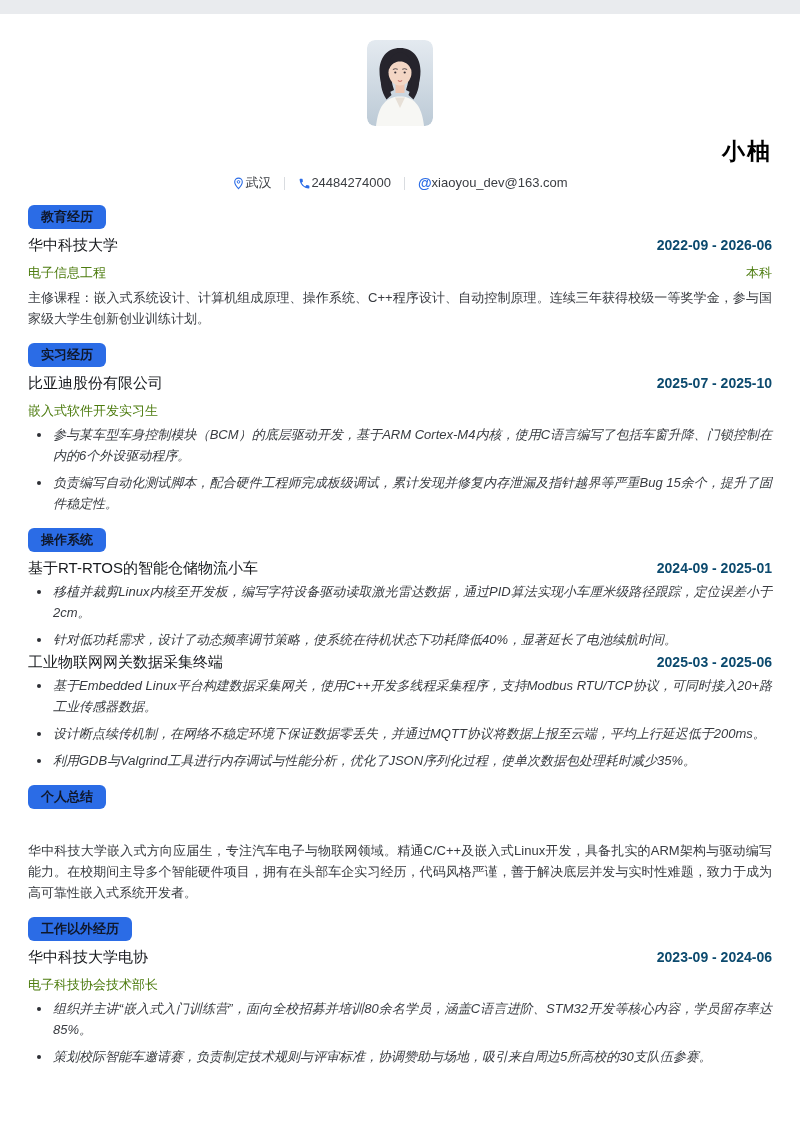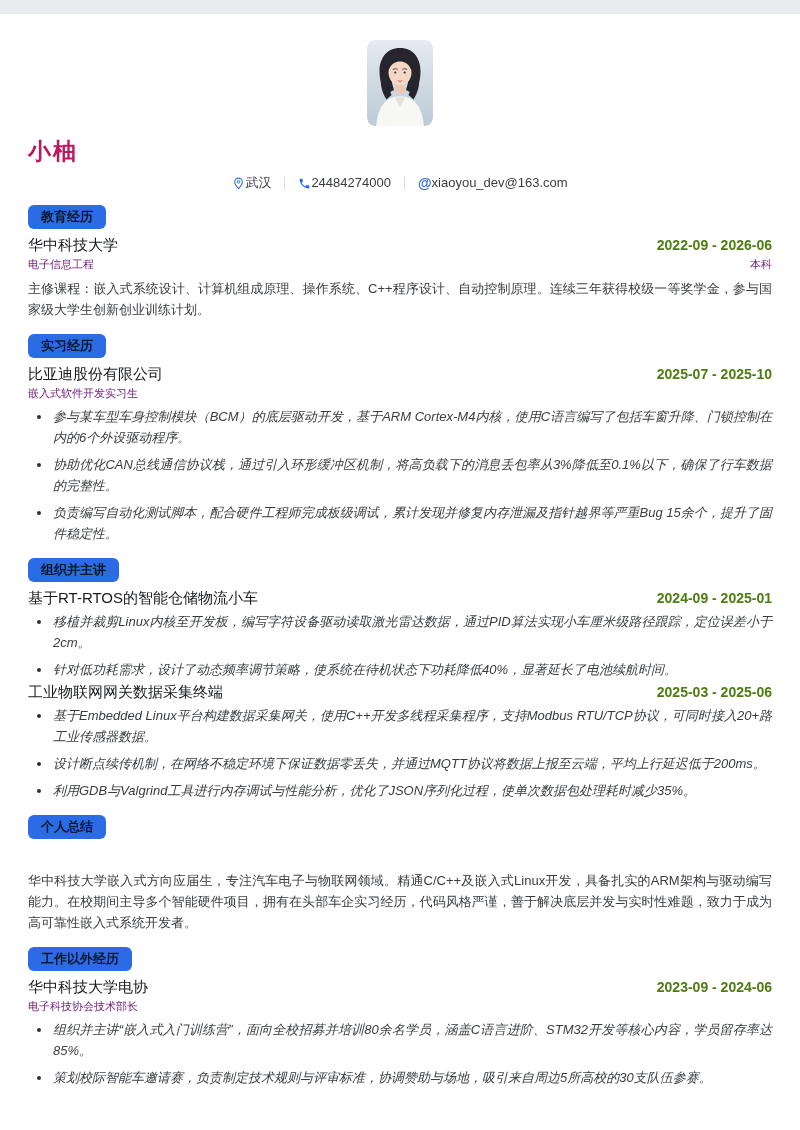--- a/index.html
+++ b/index.html
@@ -11,45 +11,45 @@
     font-family:"Liberation Sans","DejaVu Sans",sans-serif;
     color:#383b40;
   }
   .topbar { height:14px; background:#e9ebee; }
   .page { padding:0 28px 40px; background:#fff; }
 
   
   .photo-wrap { display:flex; justify-content:center; margin-top:26px; }
   .photo { width:66px; height:86px; border-radius:8px; display:block; }
   .name {
-    margin:12px 0 0; text-align:left;
+    margin:12px 0 0; text-align:right;
     font-size:23px; line-height:27px; font-weight:700;
-    color:#be185d; letter-spacing:2px;
+    color:#000000; letter-spacing:2px;
   }
   .contact {
     margin-top:10px; display:flex; justify-content:center; align-items:center;
     gap:13px; font-size:13px; line-height:16px; color:#3a3d42;
   }
   .contact-item { display:flex; align-items:center; }
   .contact-item .icon { display:flex; align-items:center; color:var(--accent); }
   .at-glyph { color:var(--accent); font-size:14px; font-weight:700; line-height:13px; }
   .divider { width:1px; height:13px; background:#d9dce0; }
 
   
   section { margin-top:14px; }
   .badge {
     display:inline-block; background:var(--accent); color:#0f172a;
     font-size:13px; line-height:16px; font-weight:700;
     padding:4px 13px; border-radius:6px; margin-bottom:8px;
   }
   .row { display:flex; justify-content:space-between; align-items:baseline; }
   .title { font-size:15px; line-height:16px; font-weight:400; color:#17191d; }
-  .date  { font-size:14px; line-height:16px; font-weight:700; color:#4d7c0f; white-space:nowrap; }
-  .subrow { margin-top:3px; display:flex; justify-content:space-between;
-            font-size:11px; line-height:16px; color:#701a75; }
+  .date  { font-size:14px; line-height:16px; font-weight:700; color:#0c4a6e; white-space:nowrap; }
+  .subrow { margin-top:12px; display:flex; justify-content:space-between;
+            font-size:13px; line-height:16px; color:#4d7c0f; }
   .desc { margin:6px 0 0; font-size:13px; line-height:21px; text-align:justify; }
   ul.bullets { list-style:none; margin:5px 0 0; padding:0; }
   ul.bullets li {
     position:relative; padding-left:25px; margin-top:6px;
     font-size:13px; line-height:21px; text-align:justify;font-style:italic;
   }
   ul.bullets li::before {
     content:""; position:absolute; left:9px; top:8.5px;
     width:4px; height:4px; border-radius:50%; background:#2c2f34;
   }
@@ -139,28 +139,27 @@
     <div class="entry">
       <div class="row">
         <span class="title">比亚迪股份有限公司</span>
         <span class="date">2025-07 - 2025-10</span>
       </div>
       <div class="subrow">
         <span>嵌入式软件开发实习生</span>
       </div>
       <ul class="bullets">
         <li>参与某车型车身控制模块（BCM）的底层驱动开发，基于ARM Cortex-M4内核，使用C语言编写了包括车窗升降、门锁控制在内的6个外设驱动程序。</li>
-        <li>协助优化CAN总线通信协议栈，通过引入环形缓冲区机制，将高负载下的消息丢包率从3%降低至0.1%以下，确保了行车数据的完整性。</li>
         <li>负责编写自动化测试脚本，配合硬件工程师完成板级调试，累计发现并修复内存泄漏及指针越界等严重Bug 15余个，提升了固件稳定性。</li>
       </ul>
     </div>
   </section>
 
   <section>
-    <span class="badge">组织并主讲</span>
+    <span class="badge">操作系统</span>
 
     <div class="project-entry">
       <div class="row">
         <span class="title">基于RT-RTOS的智能仓储物流小车</span>
         <span class="date">2024-09 - 2025-01</span>
       </div>
       <ul class="bullets">
         <li>移植并裁剪Linux内核至开发板，编写字符设备驱动读取激光雷达数据，通过PID算法实现小车厘米级路径跟踪，定位误差小于2cm。</li>
         <li>针对低功耗需求，设计了动态频率调节策略，使系统在待机状态下功耗降低40%，显著延长了电池续航时间。</li>
       </ul>

